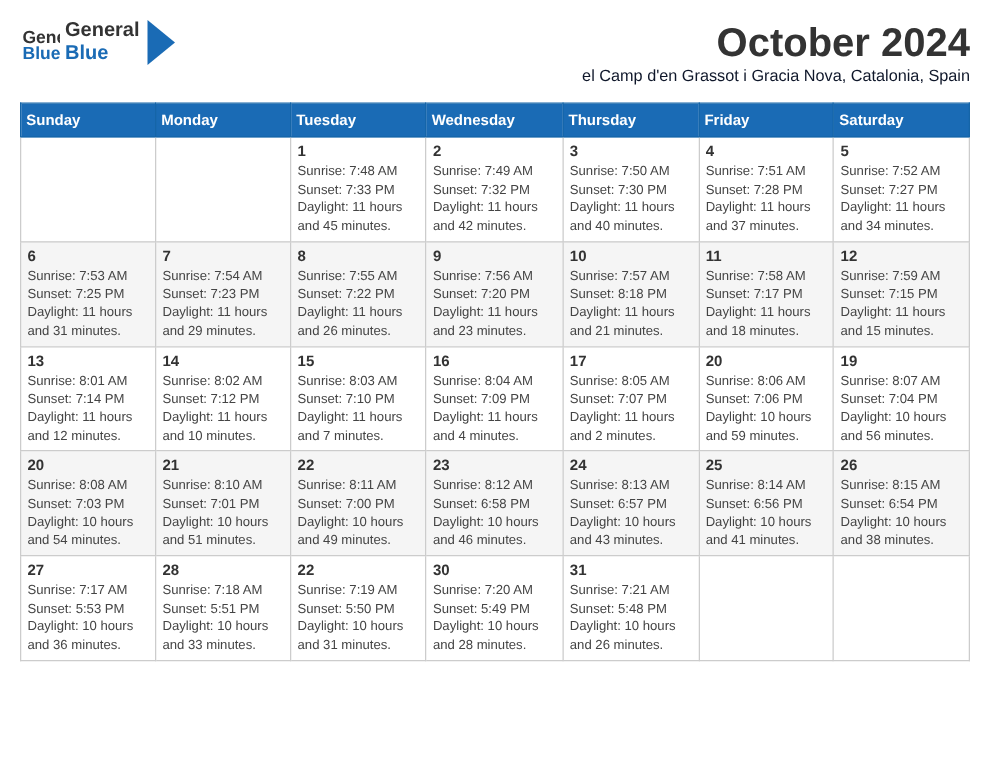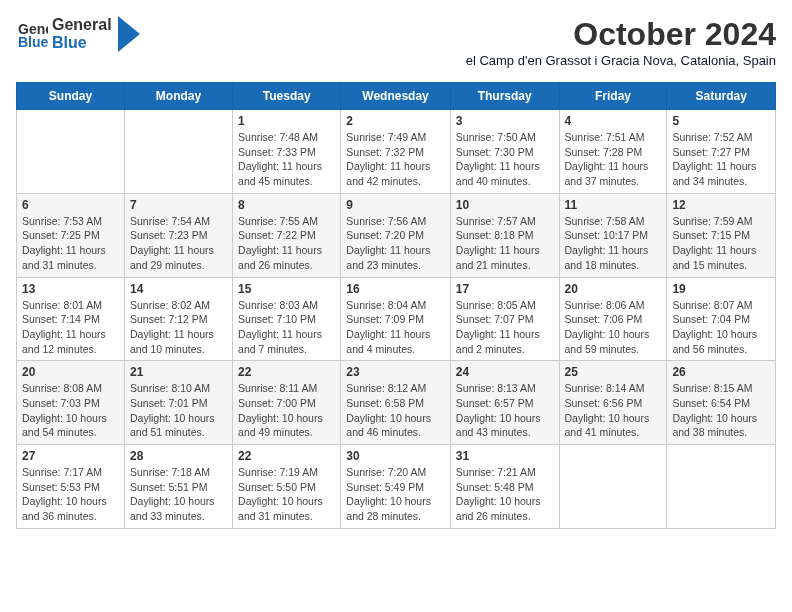--- a/index.html
+++ b/index.html
@@ -35,21 +35,21 @@
     }
     table {
       width: 100%;
       border-collapse: collapse;
       font-size: 11px;
     }
     thead tr th {
       background: #1a6bb5;
       color: #fff;
       padding: 6px 4px;
-      text-align: center;
+      text-align: left;
       font-size: 12px;
       font-weight: bold;
       border: 1px solid #1565a8;
       margin-top: 13px;
     }
     tbody tr td {
       border: 1px solid #ccc;
       vertical-align: top;
       padding: 4px 5px;
       min-height: 70px;
@@ -168,21 +168,21 @@
         </td>
         <td>
           <span class="day-num">10</span>
           <div class="day-detail">Sunrise: 7:57 AM
 Sunset: 8:18 PM
 Daylight: 11 hours and 21 minutes.</div>
         </td>
         <td>
           <span class="day-num">11</span>
           <div class="day-detail">Sunrise: 7:58 AM
-Sunset: 10:17 PM
+Sunset: 7:17 PM
 Daylight: 11 hours and 18 minutes.</div>
         </td>
         <td>
           <span class="day-num">12</span>
           <div class="day-detail">Sunrise: 7:59 AM
 Sunset: 7:15 PM
 Daylight: 11 hours and 15 minutes.</div>
         </td>
       </tr>
       <tr>

